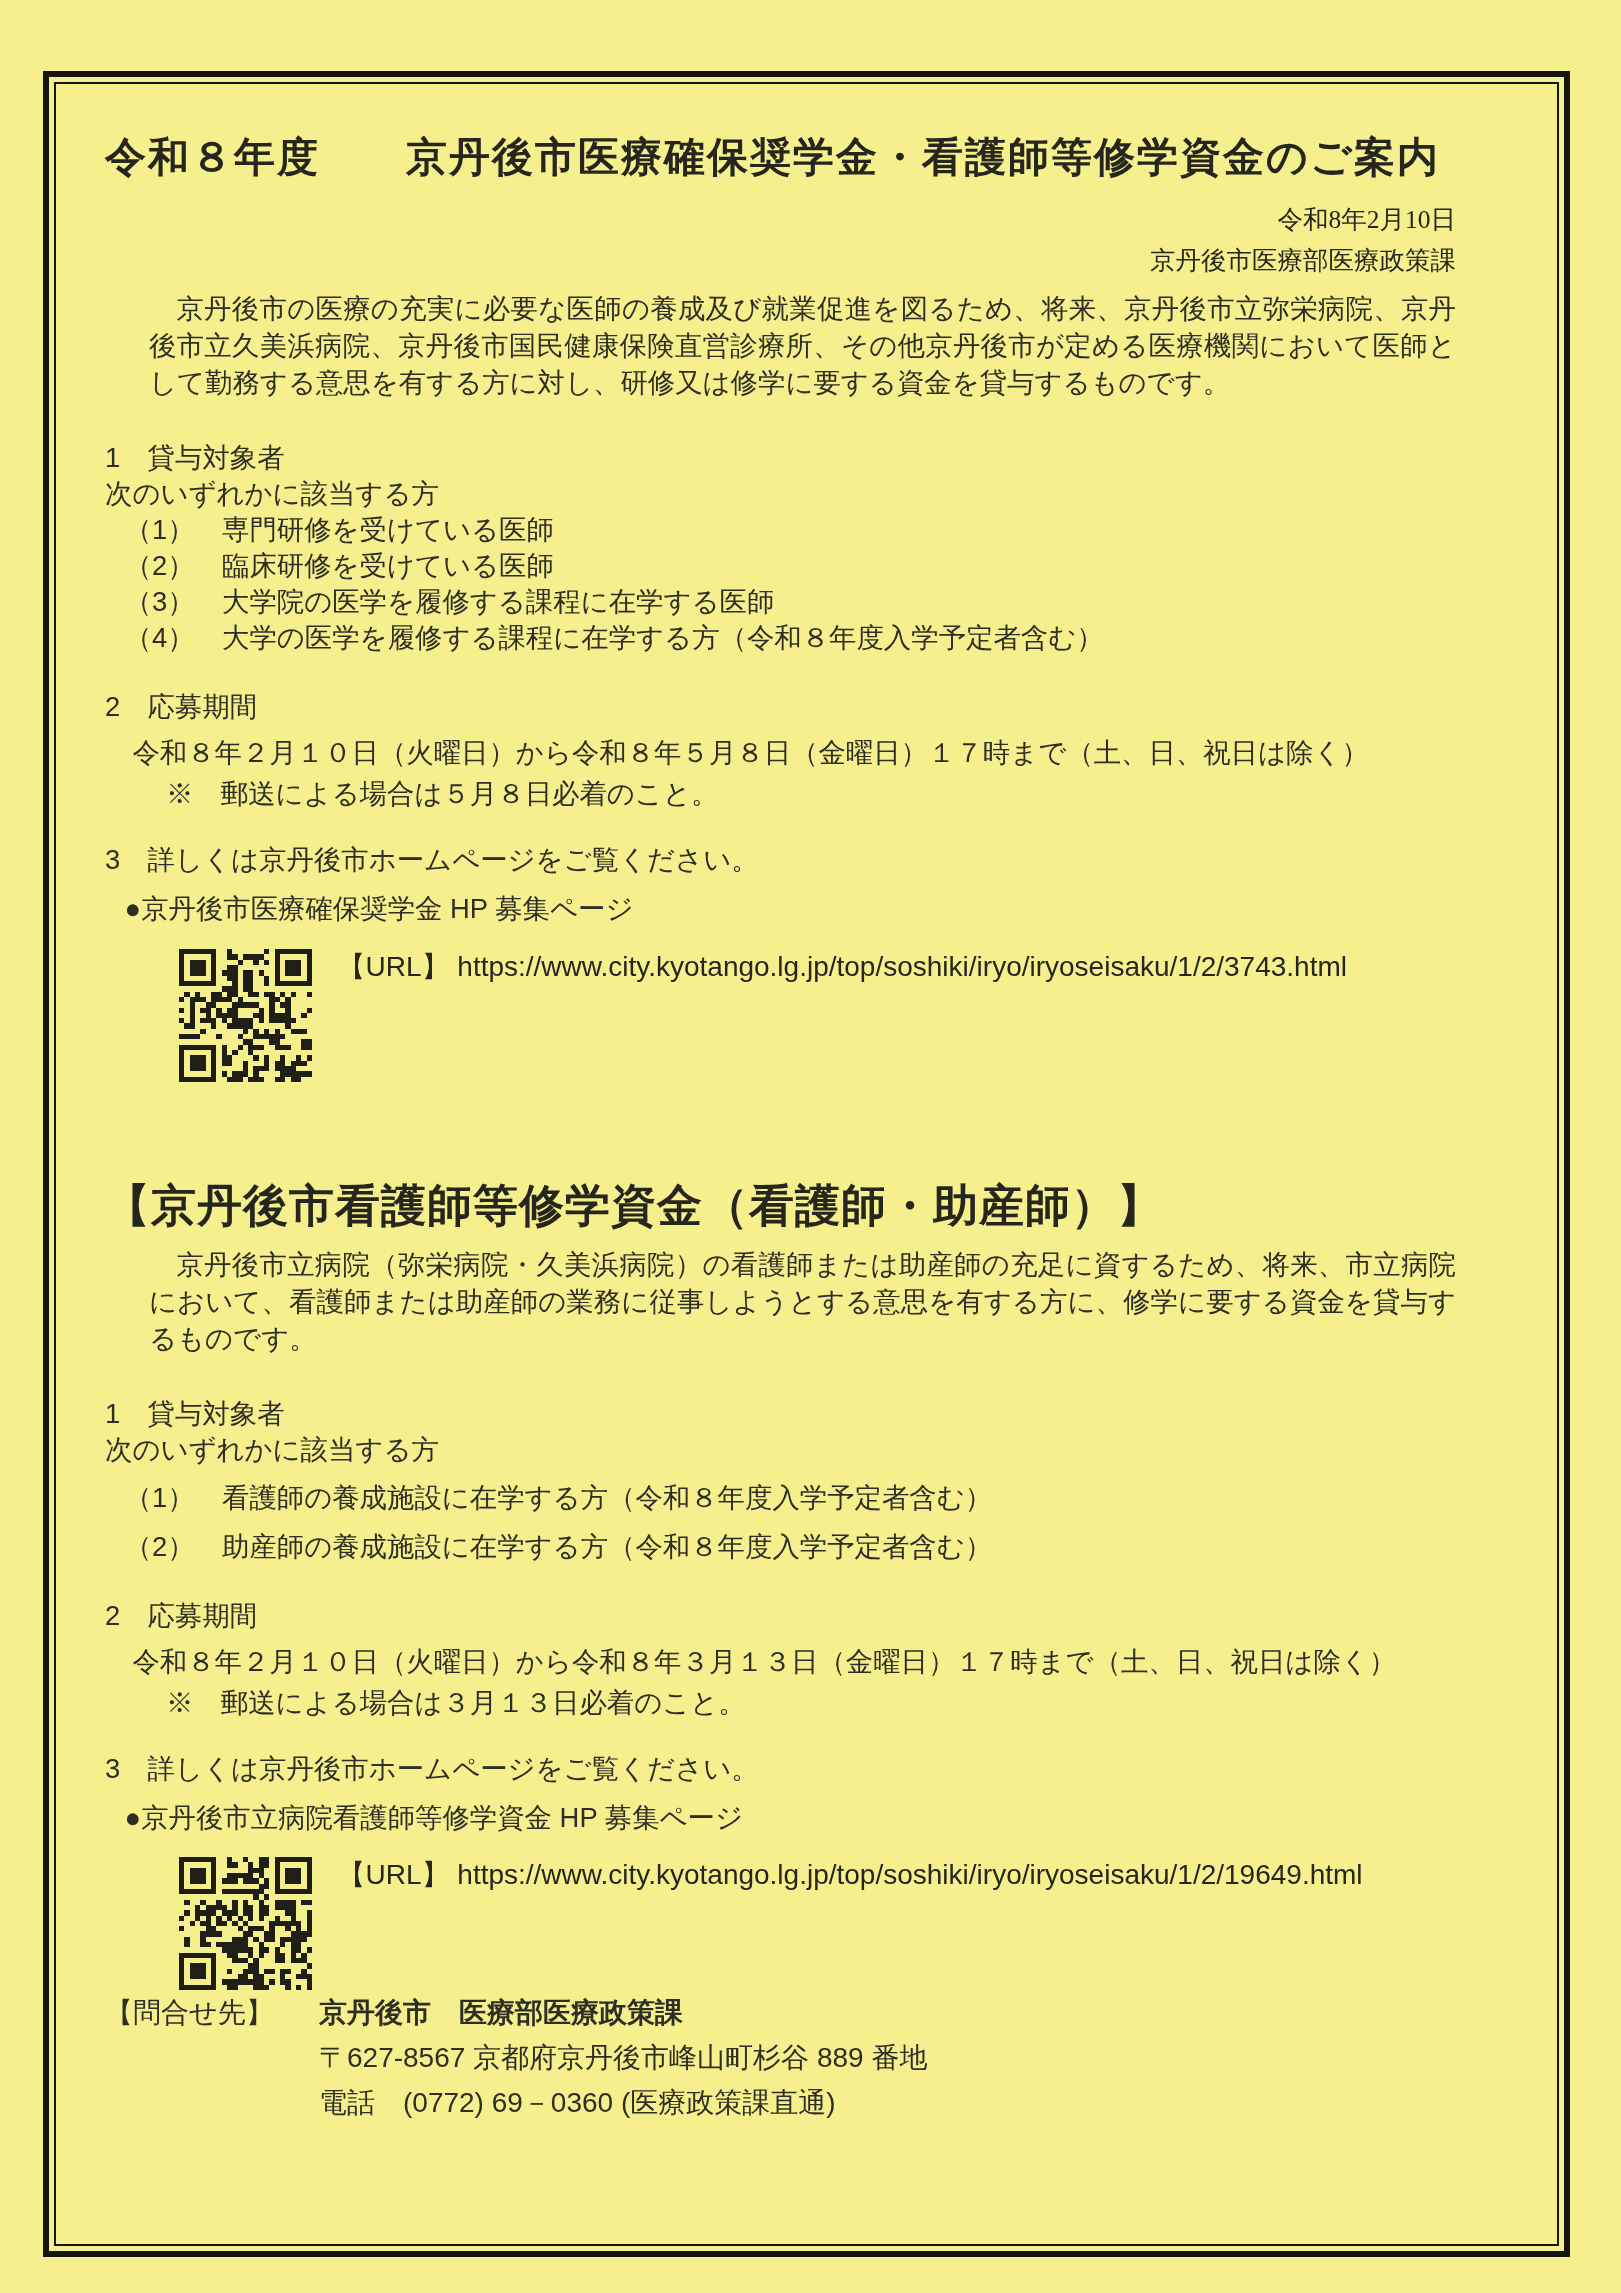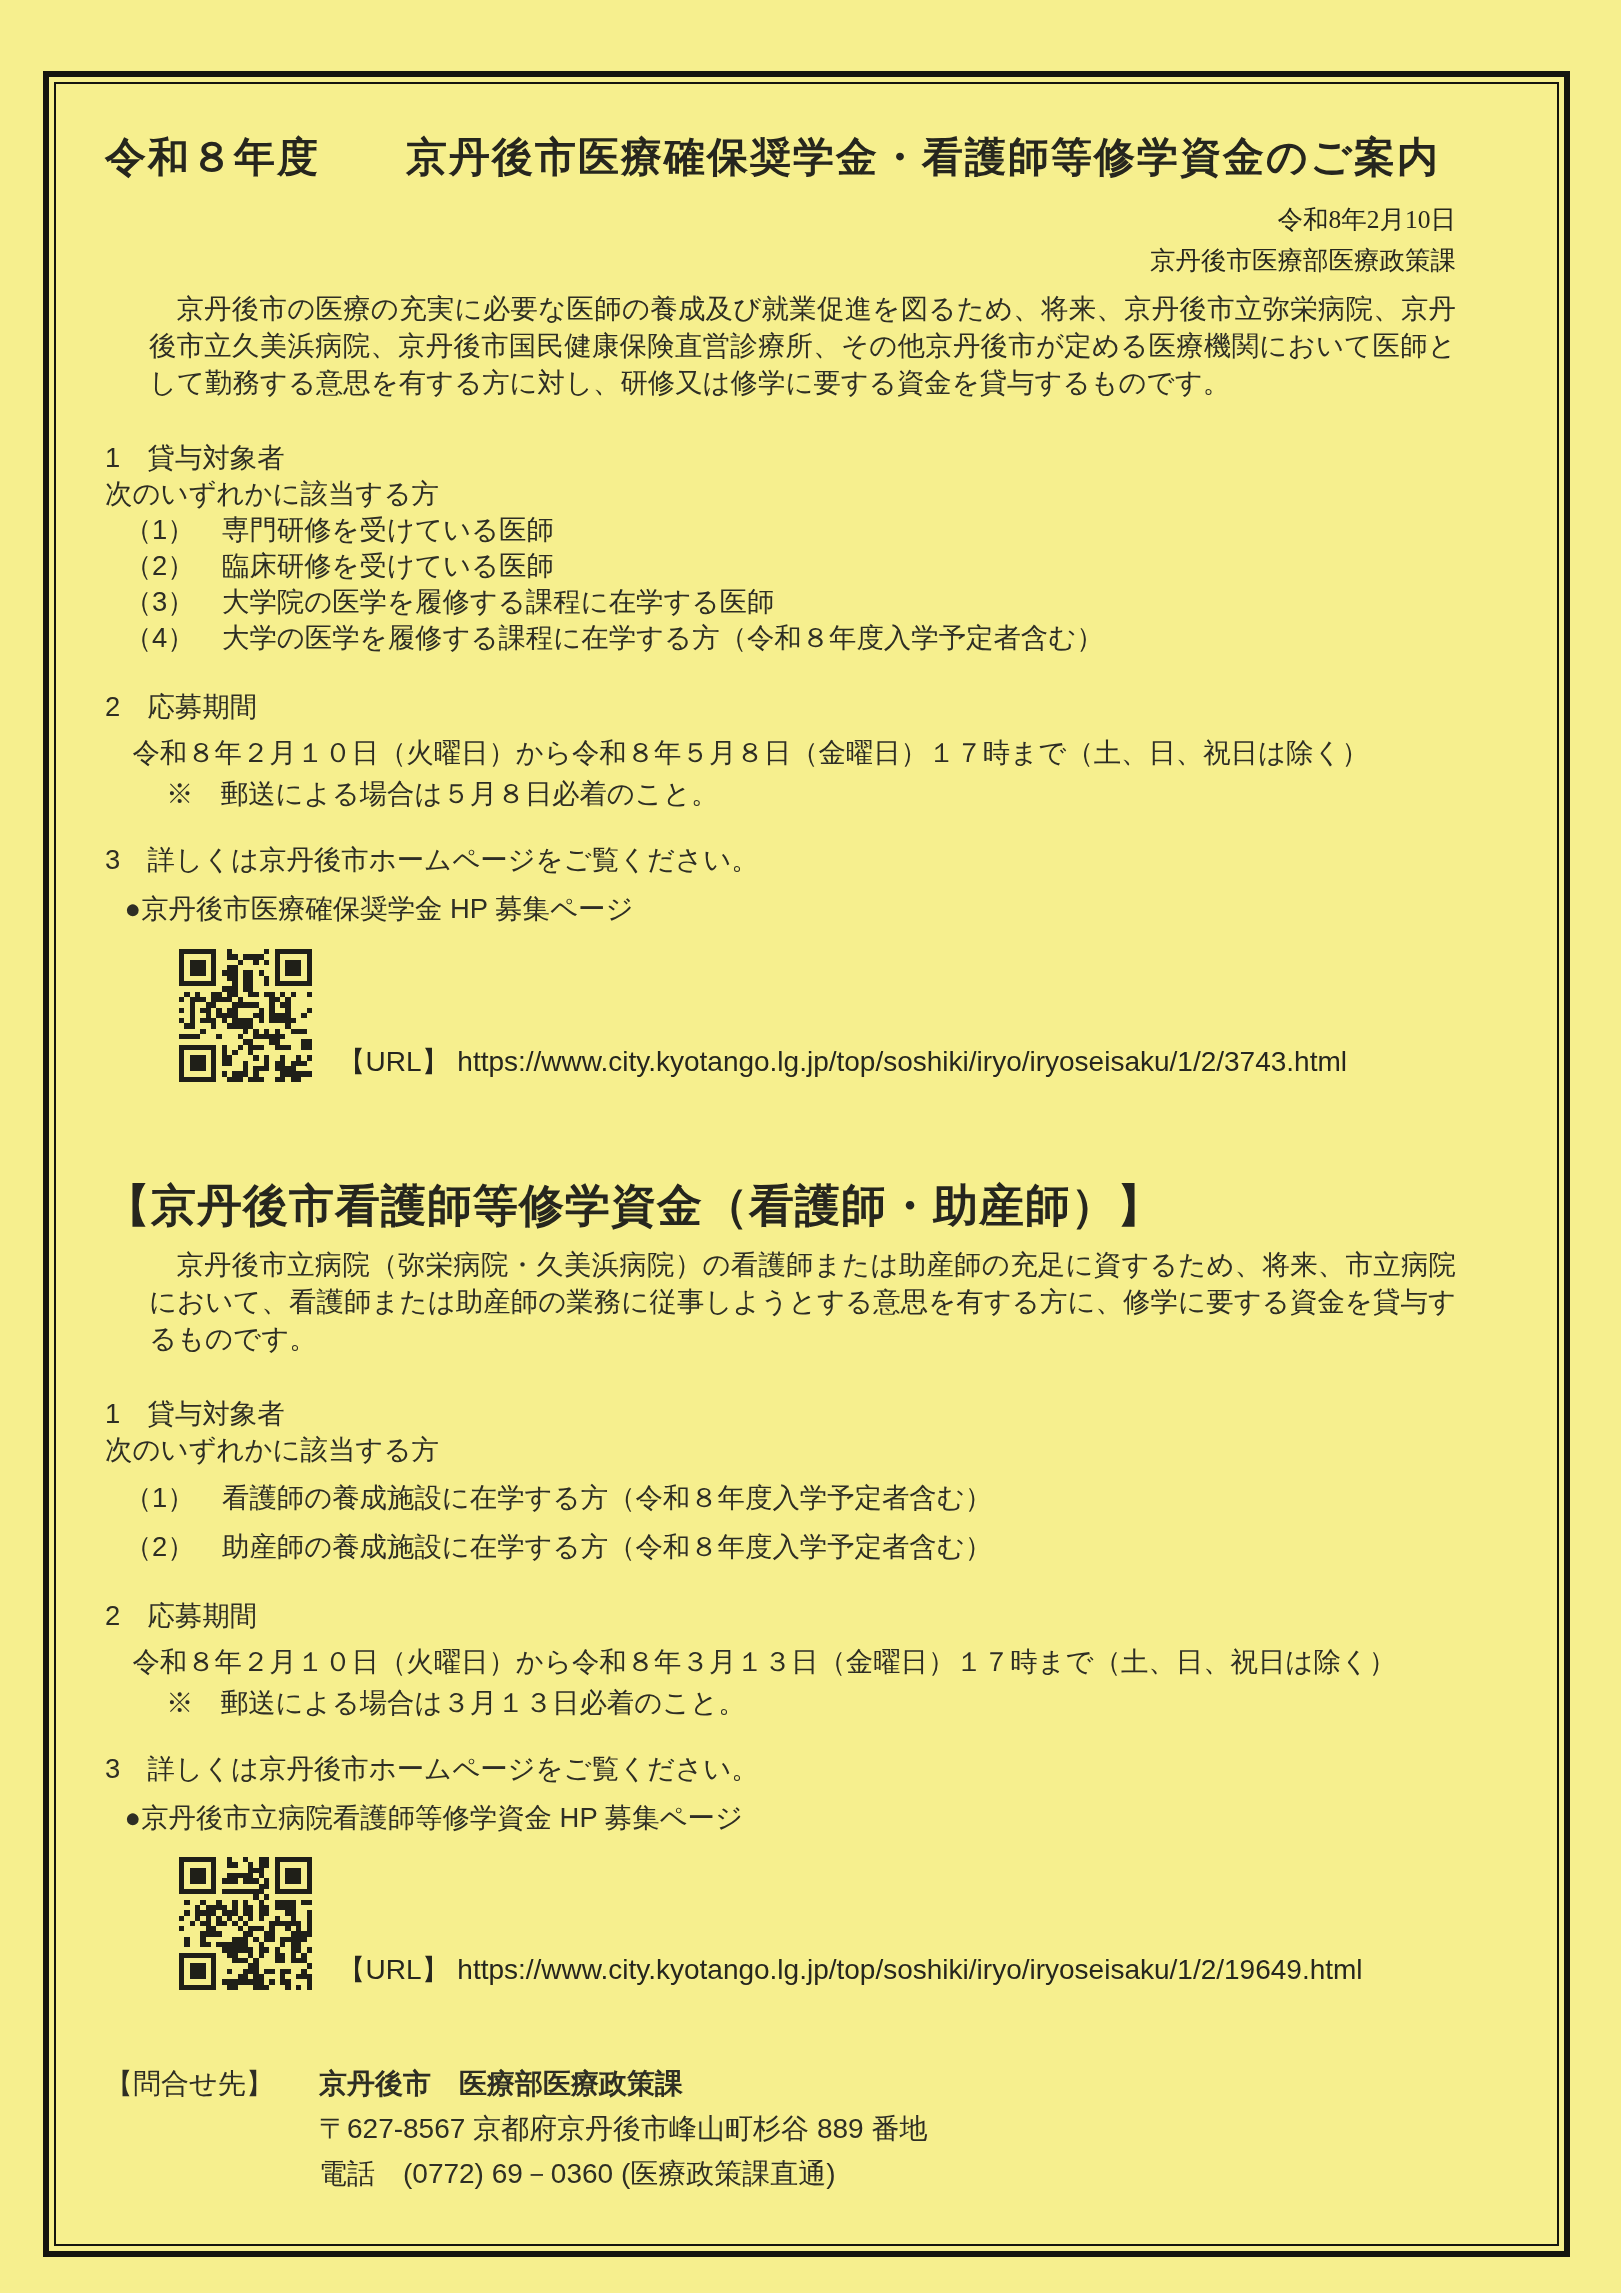--- a/index.html
+++ b/index.html
@@ -44,30 +44,30 @@
   .block.tight{margin-top:33px;}
   .block.third{margin-top:29px;}
   .num-header{white-space:nowrap;}
   .lead{white-space:nowrap;}
   .list-item{padding-left:19.6px;white-space:nowrap;}
   .list-item.spaced{margin-top:12.7px;}
   .period-line{padding-left:27.4px;margin-top:5.9px;line-height:43px;white-space:nowrap;}
   .note-line{padding-left:61px;line-height:39px;white-space:nowrap;}
   .bullet-line{padding-left:19.6px;margin-top:7.8px;line-height:45px;white-space:nowrap;}
   .qr-row{
-    display:flex;align-items:flex-end;
+    display:flex;align-items:flex-start;
     margin-top:17.6px;margin-left:74px;
   }
   .qr-box{width:133px;height:133px;line-height:0;}
   .url-line{
     margin-left:25.5px;margin-bottom:2px;
     font-size:28px;white-space:nowrap;color:#26261e;
   }
   .url-label{margin-right:7.8px;}
-  .contact{margin-top:71px;font-size:28px;line-height:45px;}
+  .contact{font-size:28px;line-height:45px;}
   .contact-row1{display:flex;}
   .contact-label{width:214px;flex:0 0 auto;}
   .contact-indent{margin-left:214px;white-space:nowrap;}
   .contact-org{white-space:nowrap;font-weight:bold;}
 </style>
 </head>
 <body>
 
 <div class="sheet-border">
   <div class="sheet-border-inner"></div>

